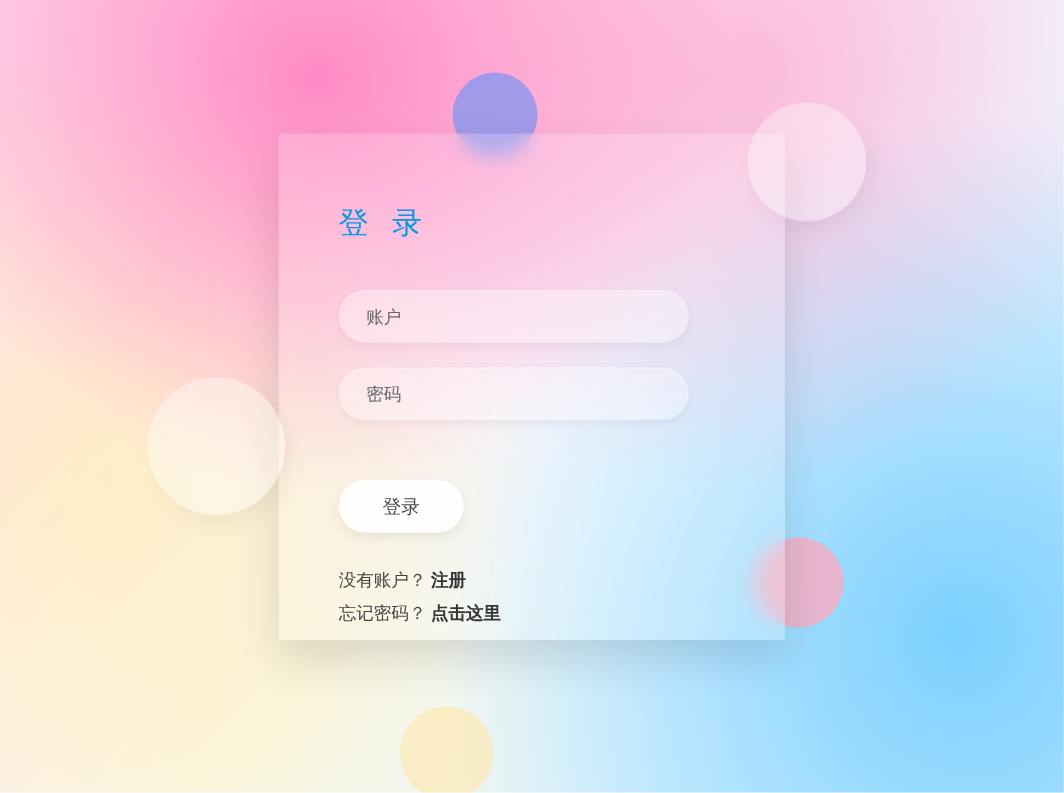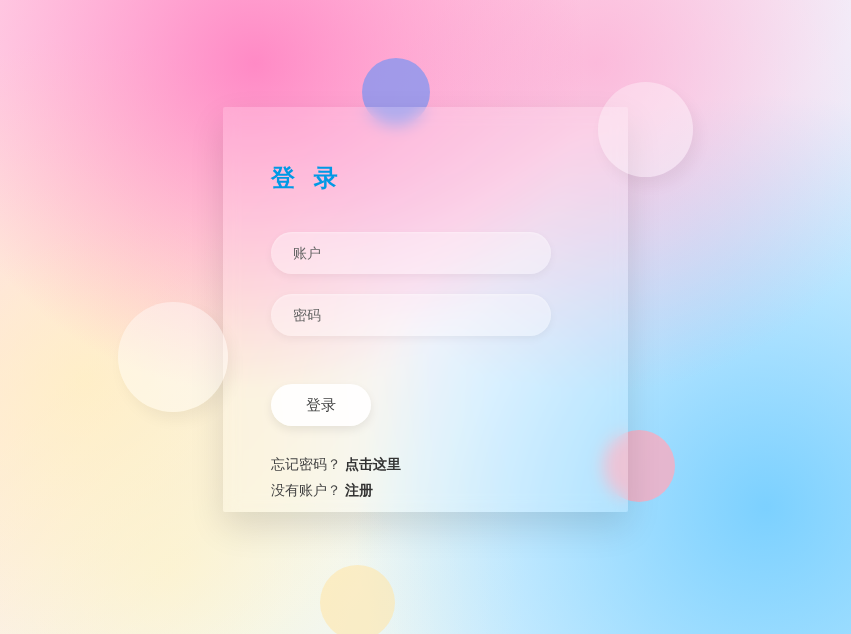--- a/index.html
+++ b/index.html
@@ -87,21 +87,21 @@
       -webkit-backdrop-filter: blur(8px);
       border-radius: 2px;
       padding: 55px 48px;
       box-shadow: 0 15px 35px rgba(0, 0, 0, 0.12);
       z-index: 1;
     }
 
     .title {
       color: #0099e5;
       font-size: 24px;
-      font-weight: 700;
+      font-weight: 400;
       letter-spacing: 6px;
       margin-bottom: 38px;
     }
 
     .input-field {
       width: 280px;
       height: 42px;
       border: none;
       border-radius: 21px;
       background: rgba(255, 255, 255, 0.35);
@@ -154,24 +154,24 @@
 <div class="login-card">
   <h1 class="title">登 录</h1>
 
   <input type="text" class="input-field" placeholder="账户" style="">
 
   <input type="password" class="input-field" placeholder="密码" style="">
 
   <button class="submit-btn">登录</button>
 
   <div class="helper-row">
-    <span>忘记密码？</span>
-    <a class="helper-link">点击这里</a>
+    <span>没有账户？</span>
+    <a class="helper-link">注册</a>
   </div>
 
   <div class="helper-row">
-    <span>没有账户？</span>
-    <a class="helper-link">注册</a>
+    <span>忘记密码？</span>
+    <a class="helper-link">点击这里</a>
   </div>
 </div>
 
 <div class="circle circle-white-topright"></div>
 <div class="circle circle-white-left"></div>
 
 </body></html>

